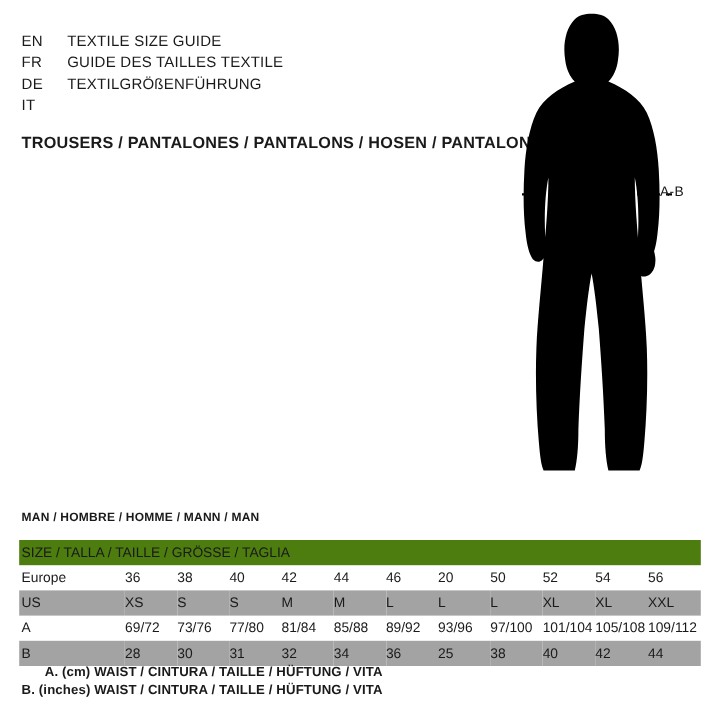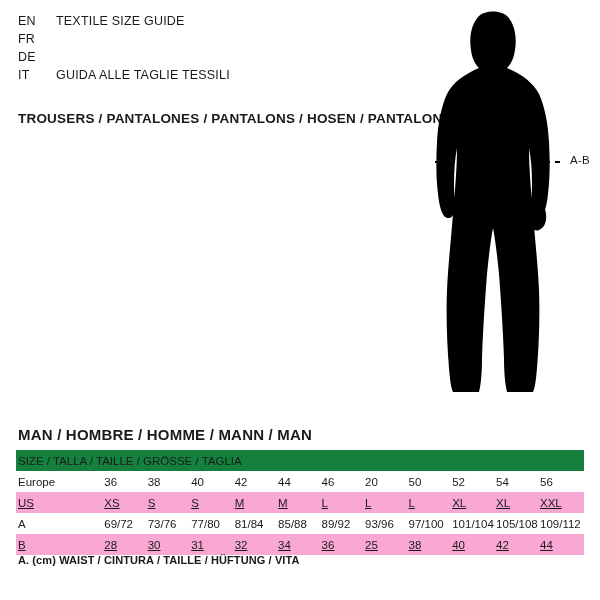--- a/index.html
+++ b/index.html
@@ -33,20 +33,21 @@
     display: flex;
     align-items: baseline;
     height: 18px;
     font-size: 12.5px;
     letter-spacing: .2px;
   }
   .lang-code {
     width: 38px;
     flex: 0 0 38px;
     font-size: 12.5px;
+    margin-top: 13px;
   }
   .lang-text {
     font-size: 12.5px;
     text-align: center;
   }
   
   .section-title {
     position: absolute;
     top: 111px;
     left: 18px;
@@ -61,64 +62,63 @@
     left: 395px;
     width: 200px;
     height: 400px;
   }
   .figure-wrap svg {
     display: block;
   }
   .ab-label {
     position: absolute;
     top: 154px;
-    left: 570px;
+    left: 550px;
     font-size: 11.5px;
     letter-spacing: .3px;
   }
   
   .table-title {
     position: absolute;
     top: 426px;
     left: 18px;
-    font-size: 15px;
+    font-size: 10px;
     font-weight: bold;
     letter-spacing: .2px;
   }
   table.size-table {
     position: absolute;
     top: 450px;
     left: 16px;
     width: 568px;
     border-collapse: collapse;
     font-size: 11.5px;
   }
   table.size-table td, table.size-table th {
     text-align: left;
     padding: 2px 0 2px 0;
     font-weight: normal;
     height: 17px;
     vertical-align: middle;
   }
   table.size-table tr.head-row {
-    background: #15803d;
+    background: #4d7c0f;
   }
   table.size-table tr.head-row td {
     font-weight: normal;
   }
   table.size-table td.label-col {
     width: 88px;
     padding-left: 2px;
   }
   table.size-table td.val {
     width: 44px;
   }
   tr.shaded {
-    background: #f9a8d4;
-    text-decoration: underline;
+    background: #a3a3a3;
   }
   
   .footnotes {
     position: absolute;
     top: 553px;
     left: 18px;
     font-size: 11px;
     line-height: 15px;
     font-weight: bold;
   }
@@ -132,27 +132,28 @@
 
 <div class="page">
 
   <div class="lang-block">
     <div class="lang-row">
       <span class="lang-code">EN</span>
       <span class="lang-text">TEXTILE SIZE GUIDE</span>
     </div>
     <div class="lang-row">
       <span class="lang-code">FR</span>
+      <span class="lang-text">GUIDE DES TAILLES TEXTILE</span>
     </div>
     <div class="lang-row">
       <span class="lang-code">DE</span>
+      <span class="lang-text">TEXTILGRÖßENFÜHRUNG</span>
     </div>
     <div class="lang-row">
       <span class="lang-code">IT</span>
-      <span class="lang-text">GUIDA ALLE TAGLIE TESSILI</span>
     </div>
   </div>
 
   <div class="section-title">TROUSERS / PANTALONES / PANTALONS / HOSEN / PANTALONI</div>
 
   <div class="figure-wrap">
     <svg width="200" height="400" viewBox="0 0 200 400" xmlns="http://www.w3.org/2000/svg">
       <path fill="#000000" d="
         M84,8
         C76,16 74,30 76,42
@@ -259,15 +260,16 @@
         <td class="val">38</td>
         <td class="val">40</td>
         <td class="val">42</td>
         <td class="val">44</td>
       </tr>
     </tbody>
   </table>
 
   <div class="footnotes">
     <div>A. (cm) WAIST / CINTURA / TAILLE / HÜFTUNG / VITA</div>
+    <div>B. (inches) WAIST / CINTURA / TAILLE / HÜFTUNG / VITA</div>
   </div>
 
 </div>
 
 </body></html>

